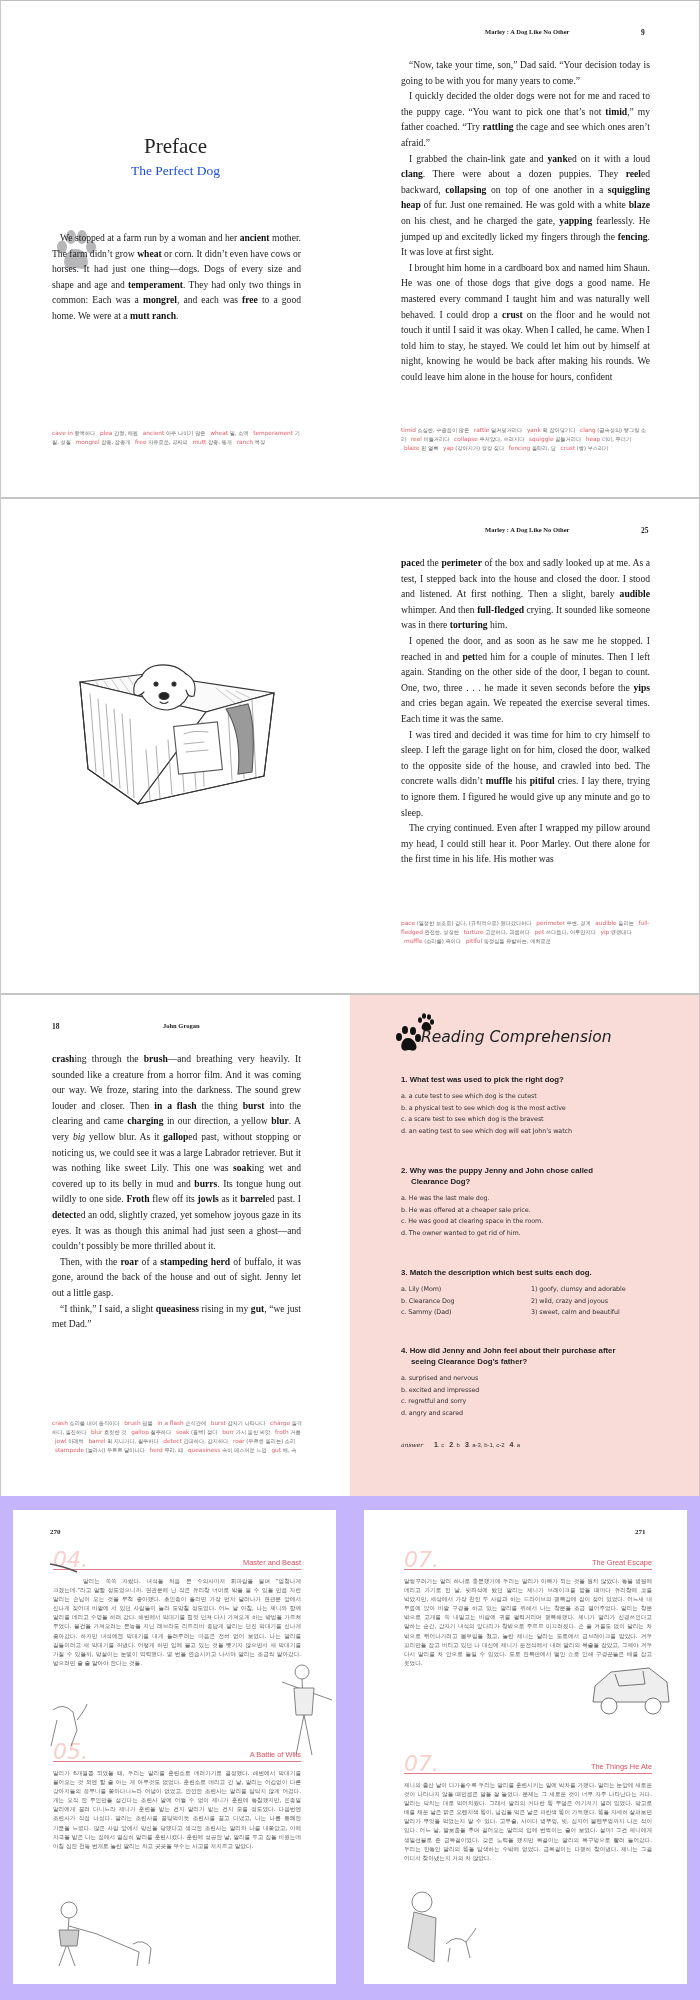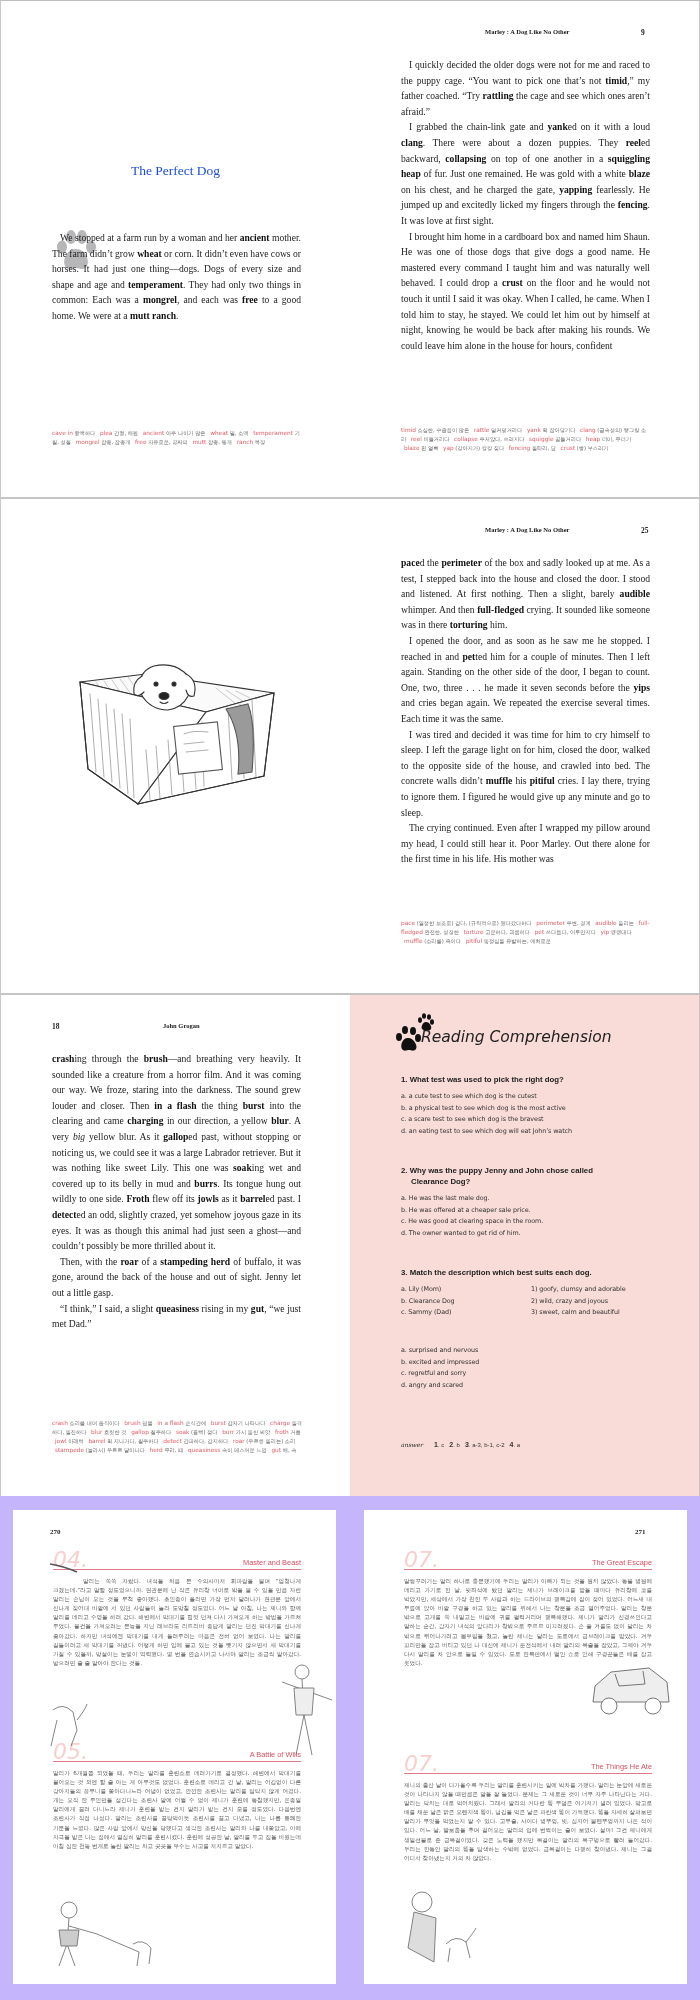--- a/index.html
+++ b/index.html
@@ -59,39 +59,41 @@
   .sec-num { position: absolute; left: 0; bottom: -2px; font-family: "DejaVu Sans", sans-serif; font-style: italic; font-size: 22px; color: #f7cfcc; line-height: 1; }
   .sec-title { position: absolute; right: 0; bottom: 2px; font-family: "Liberation Sans", sans-serif; font-size: 7.4px; color: #d84f60; }
   .sec-body { margin-top: 7px; font-family: "DejaVu Sans", sans-serif; font-size: 5.6px; line-height: 9.1px; color: #555; text-align: justify; word-break: keep-all; }
   .sketch { position: absolute; }
 </style>
 </head>
 <body>
 
 <div class="spread s1">
   <div class="page">
+    <div class="preface-title">Preface</div>
     <div class="preface-sub">The Perfect Dog</div>
     <svg class="paw-gray" viewBox="0 0 44 42">
       <g fill="#b7b7b9">
         <ellipse cx="8" cy="17" rx="5" ry="6.5"></ellipse>
         <ellipse cx="17" cy="7" rx="5" ry="7"></ellipse>
         <ellipse cx="28" cy="7" rx="5" ry="7"></ellipse>
         <ellipse cx="37" cy="17" rx="5" ry="6.5"></ellipse>
         <path d="M22 19 C13 19 8 30 11 36 C14 41 19 38 22 38 C25 38 30 41 33 36 C36 30 31 19 22 19Z"></path>
       </g>
     </svg>
     <div class="body-text" style="top:229px;">
       <p id="p1-1">We stopped at a farm run by a woman and her <b>ancient</b> mother. The farm didn’t grow <b>wheat</b> or corn. It didn’t even have cows or horses. It had just one thing—dogs. Dogs of every size and shape and age and <b>temperament</b>. They had only two things in common: Each was a <b>mongrel</b>, and each was <b>free</b> to a good home. We were at a <b>mutt ranch</b>.</p>
     </div>
     <div class="gloss" style="top:428px;" id="g1l"><span class="term">cave in</span><span> 항복하다 </span><span class="term">plea</span><span> 간청, 애원 </span><span class="term">ancient</span><span> 아주 나이가 많은 </span><span class="term">wheat</span><span> 밀, 소맥 </span><span class="term">temperament</span><span> 기질, 성질 </span><span class="term">mongrel</span><span> 잡종, 잡종개 </span><span class="term">free</span><span> 자유로운, 공짜의 </span><span class="term">mutt</span><span> 잡종, 똥개 </span><span class="term">ranch</span><span> 목장 </span></div>
   </div>
   <div class="page">
     <div class="running-head" style="left:135px;">Marley : A Dog Like No Other</div>
     <div class="page-num" style="left:291px;">9</div>
     <div class="body-text" style="top:56px;" id="b1r">
+        <p>“Now, take your time, son,” Dad said. “Your decision today is going to be with you for many years to come.”</p>
         <p>I quickly decided the older dogs were not for me and raced to the puppy cage. “You want to pick one that’s not <b>timid</b>,” my father coached. “Try <b>rattling</b> the cage and see which ones aren’t afraid.”</p>
         <p>I grabbed the chain-link gate and <b>yank</b>ed on it with a loud <b>clang</b>. There were about a dozen puppies. They <b>reel</b>ed backward, <b>collapsing</b> on top of one another in a <b>squiggling heap</b> of fur. Just one remained. He was gold with a white <b>blaze</b> on his chest, and he charged the gate, <b>yapping</b> fearlessly. He jumped up and excitedly licked my fingers through the <b>fencing</b>. It was love at first sight.</p>
         <p>I brought him home in a cardboard box and named him Shaun. He was one of those dogs that give dogs a good name. He mastered every command I taught him and was naturally well behaved. I could drop a <b>crust</b> on the floor and he would not touch it until I said it was okay. When I called, he came. When I told him to stay, he stayed. We could let him out by himself at night, knowing he would be back after making his rounds. We could leave him alone in the house for hours, confident</p>
       </div>
     <div class="gloss" style="top:425px;" id="g1r"><span class="term">timid</span><span> 소심한, 수줍음이 많은 </span><span class="term">rattle</span><span> 덜커덩거리다 </span><span class="term">yank</span><span> 확 잡아당기다 </span><span class="term">clang</span><span> (금속성의) 쨍그랑 소리 </span><span class="term">reel</span><span> 비틀거리다 </span><span class="term">collapse</span><span> 주저앉다, 쓰러지다 </span><span class="term">squiggle</span><span> 꿈틀거리다 </span><span class="term">heap</span><span> 더미, 무더기 </span><span class="term">blaze</span><span> 흰 얼룩 </span><span class="term">yap</span><span> (강아지가) 캉캉 짖다 </span><span class="term">fencing</span><span> 울타리, 담 </span><span class="term">crust</span><span> (빵) 부스러기 </span></div>
   </div>
 </div>
 
 <div class="spread s2">
   <div class="page">
@@ -219,20 +221,24 @@
         <span class="l">b. Clearance Dog</span>
         <span>2) wild, crazy and joyous</span>
       </div>
       <div class="match-row opt">
         <span class="l">c. Sammy (Dad)</span>
         <span>3) sweet, calm and beautiful</span>
       </div>
     </div>
 
     <div class="q" style="top:350px;">
+      <div class="qt">
+        <span>4. How did Jenny and John feel about their purchase after</span>
+        <span class="cont">seeing Clearance Dog’s father?</span>
+      </div>
       <div class="opt">a. surprised and nervous</div>
       <div class="opt">b. excited and impressed</div>
       <div class="opt">c. regretful and sorry</div>
       <div class="opt">d. angry and scared</div>
     </div>
 
     <div class="answers" style="top:446px;">
       <span class="ans-sig">answer</span>
       <span><b>1</b><span>. c</span></span>
       <span><b>2</b><span>. b</span></span>

